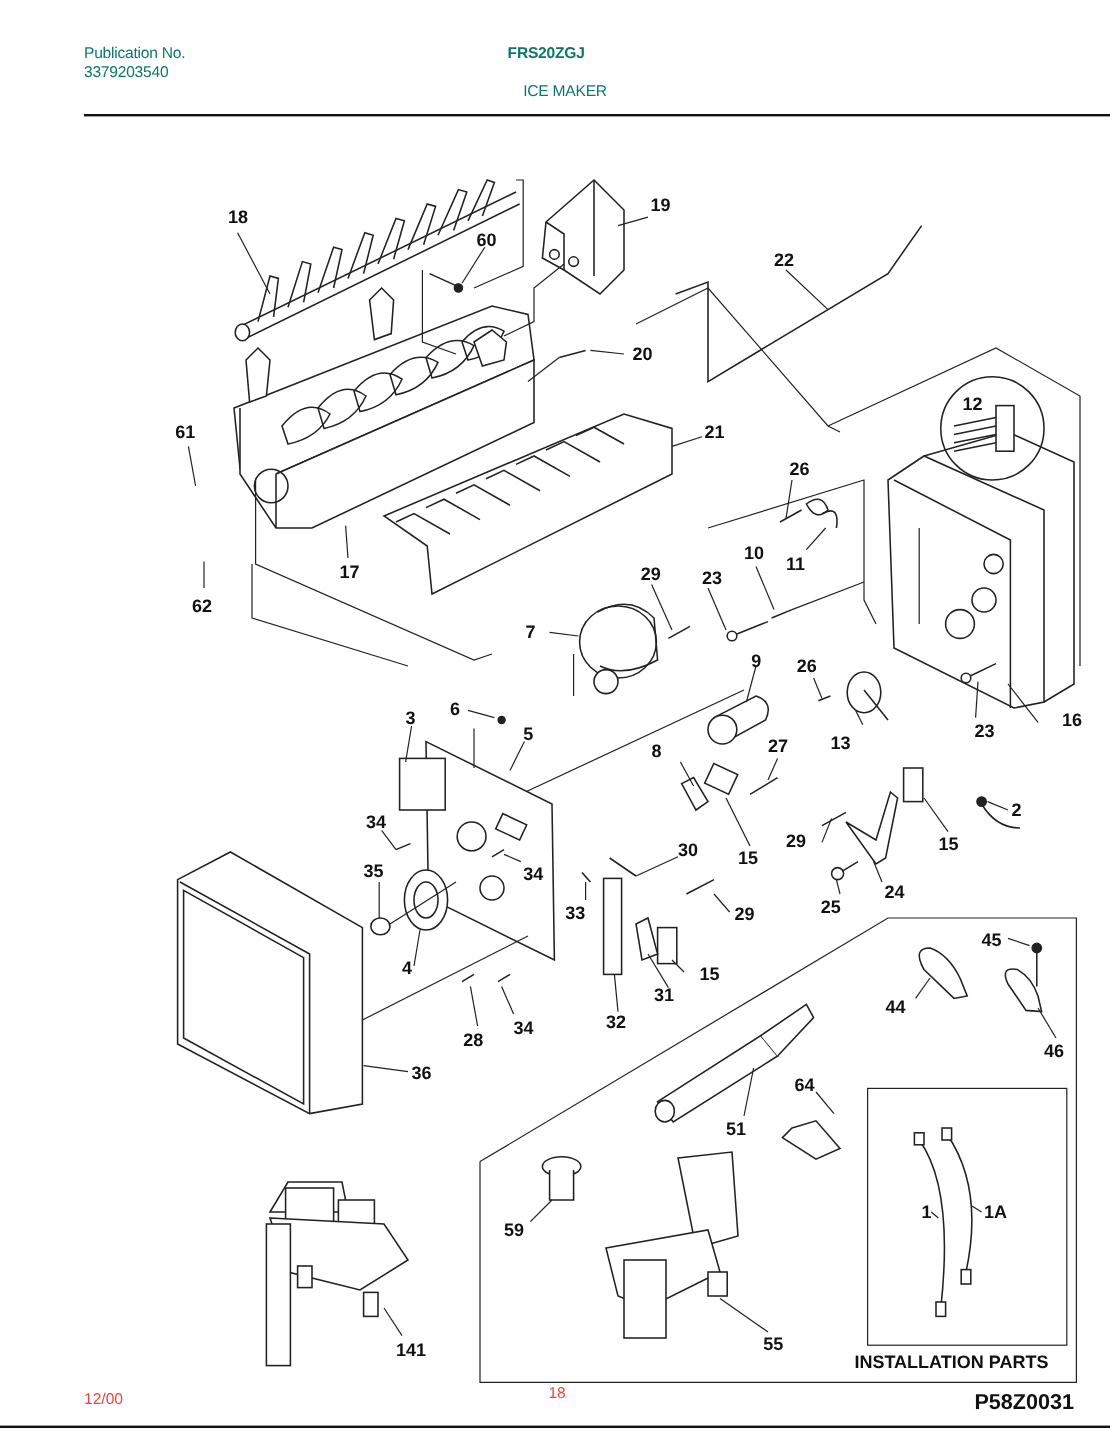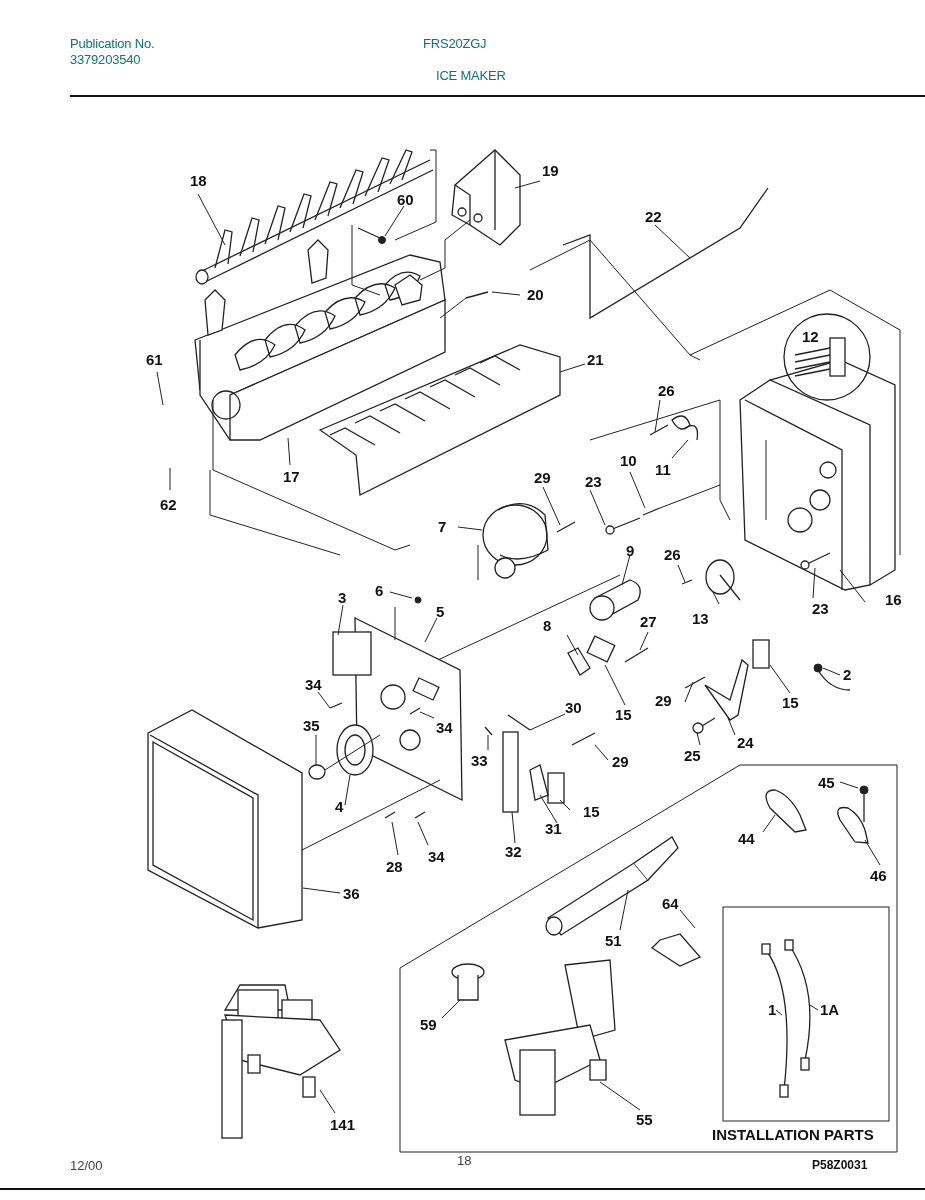--- a/index.html
+++ b/index.html
@@ -7,29 +7,29 @@
          font-family: "Liberation Sans", sans-serif; color: #111; }
   .hdr { position: absolute; font-size: 13px; color: #0f766e; letter-spacing: -0.2px; }
   .rule { position: absolute; height: 2px; background: #111; }
   svg#diagram { position: absolute; left: 0; top: 0; }
   .callout { font-family: "Liberation Sans", sans-serif; font-weight: bold; font-size: 15px; fill: #111; }
   .inst { font-family: "Liberation Sans", sans-serif; font-weight: bold; font-size: 15px; fill: #111; }
   .ln { stroke: #222; stroke-width: 1; fill: none; }
   .part { stroke: #222; stroke-width: 1.3; fill: #fff; }
   .partn { stroke: #222; stroke-width: 1.3; fill: none; }
   .dark { fill: #222; stroke: #222; }
-  .foot { position: absolute; font-size: 13px; color: #404040; }
-  .code { position: absolute; font-size: 12px; font-weight: bold; color: #111; }
+  .foot { position: absolute; font-size: 13px; color: #ef4444; }
+  .code { position: absolute; font-size: 18px; font-weight: bold; color: #111; }
 </style>
 </head>
 <body>
 
 <div class="hdr" style="left:70px; top:36px;">Publication No.</div>
 <div class="hdr" style="left:70px; top:52px;">3379203540</div>
-<div class="hdr" style="left:423px; top:36px;">FRS20ZGJ</div>
+<div class="hdr" style="left:423px; top:36px;font-weight:bold;">FRS20ZGJ</div>
 <div class="hdr" style="left:436px; top:68px;">ICE MAKER</div>
 <div class="rule" style="left:70px; top:95px; width:855px;"></div>
 
 <svg id="diagram" width="925" height="1200" viewBox="0 0 925 1200">
 
   <g>
     <line class="partn" x1="200" y1="272" x2="430" y2="160"></line>
     <line class="partn" x1="205" y1="282" x2="433" y2="170"></line>
     <ellipse class="part" cx="202" cy="277" rx="6" ry="7"></ellipse>
     <g class="partn">

